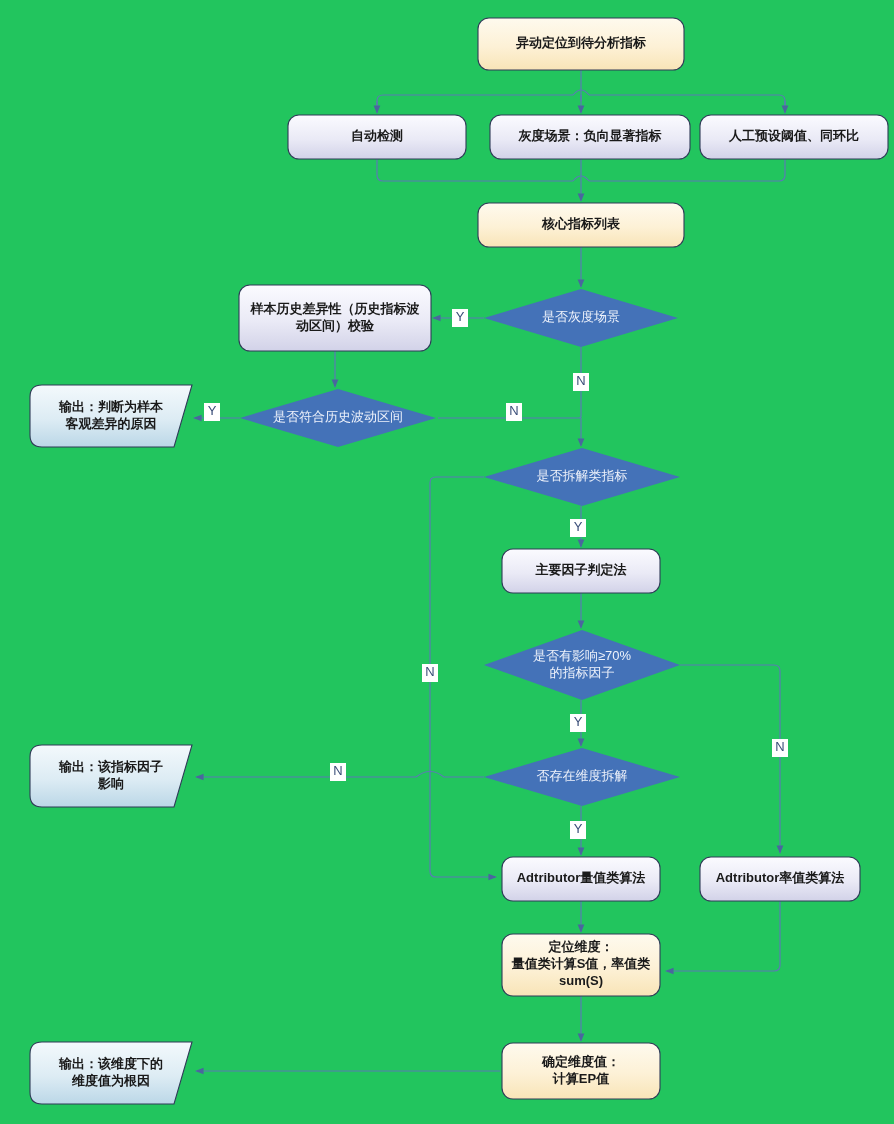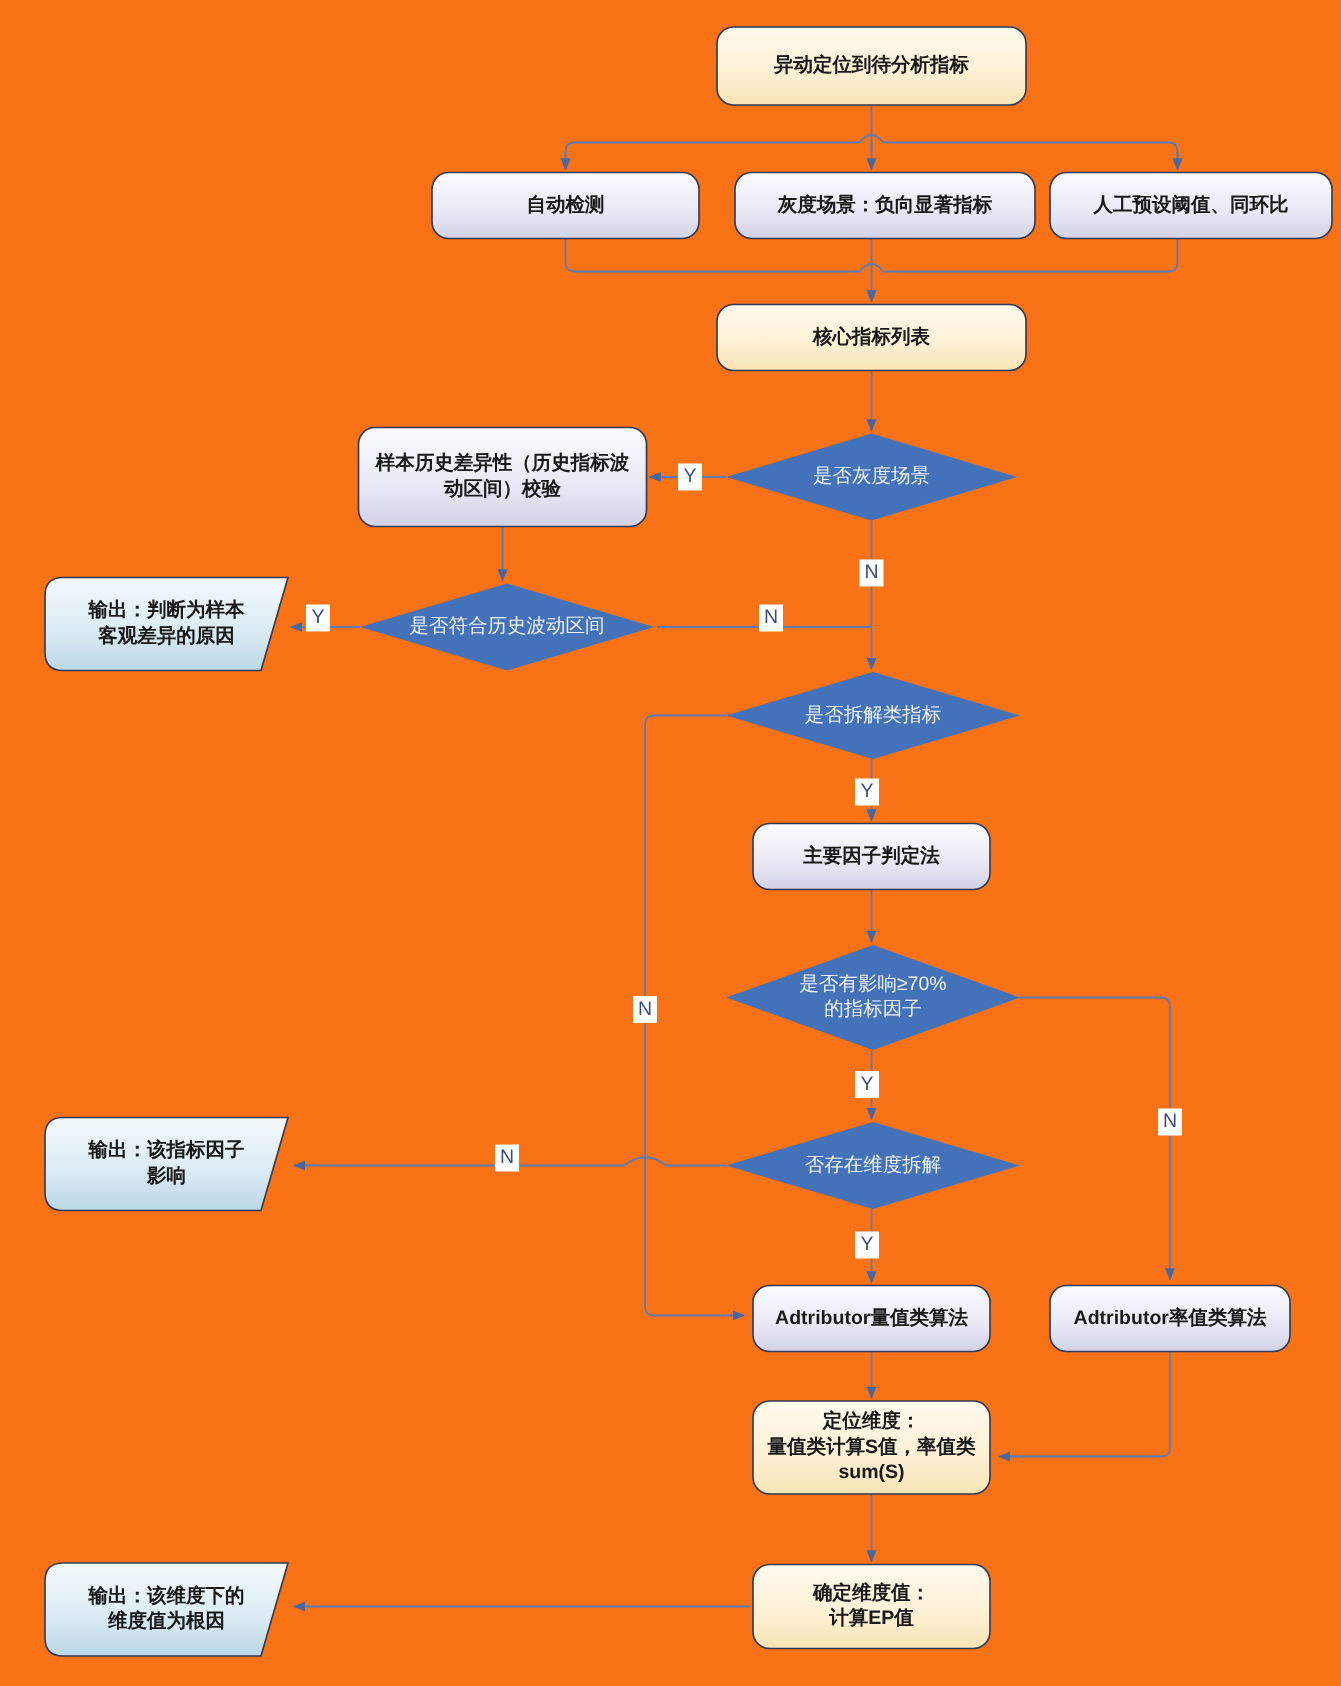--- a/index.html
+++ b/index.html
@@ -4,21 +4,21 @@
 <style>
   html, body {
     margin: 0;
     padding: 0;
     background: #ffffff;
   }
   #canvas {
     position: relative;
     width: 894px;
     height: 1124px;
-    background: #f97316;
+    background: #22c55e;
     font-family: "Liberation Sans", "DejaVu Sans", sans-serif;
     overflow: hidden;
   }
   svg#flow {
     position: absolute;
     left: 0;
     top: 0;
     width: 894px;
     height: 1124px;
   }

